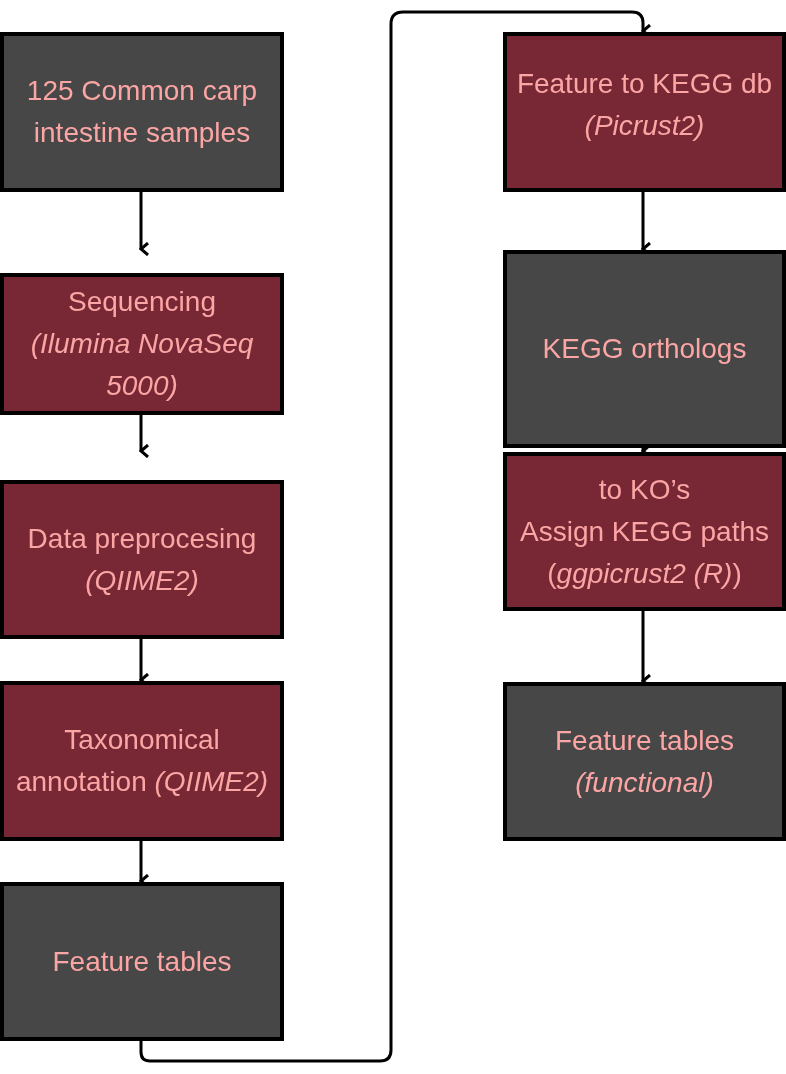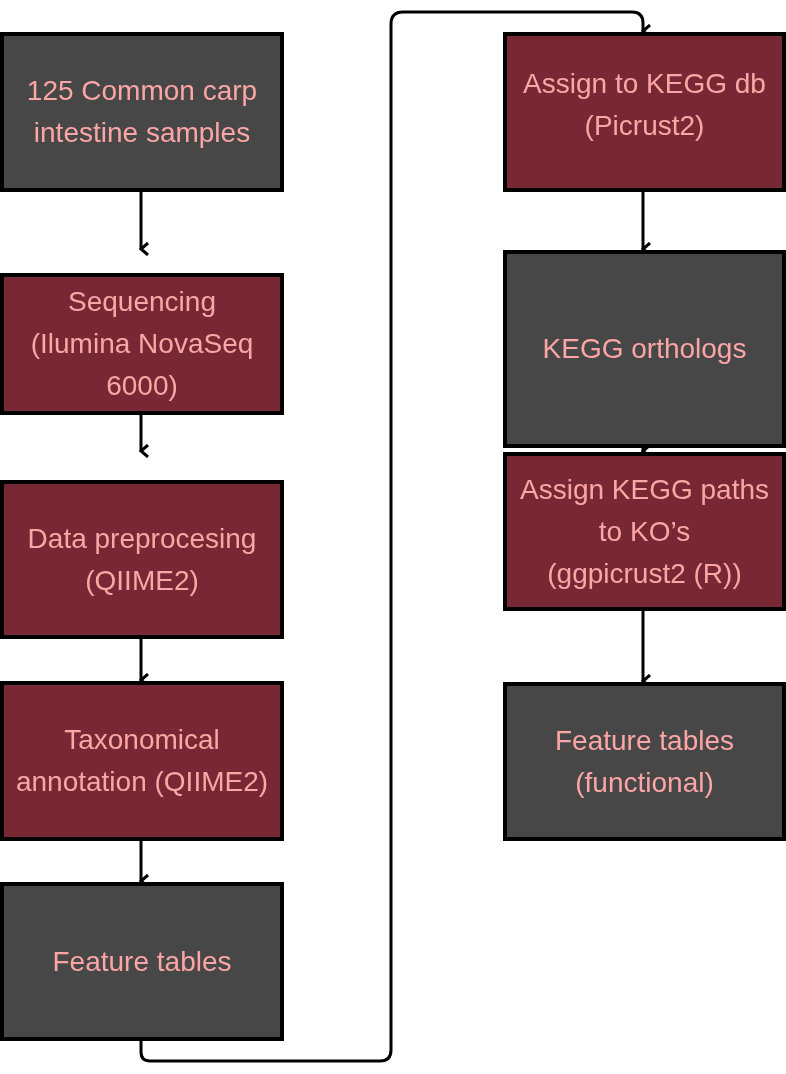--- a/index.html
+++ b/index.html
@@ -3,21 +3,21 @@
 <meta charset="utf-8">
 <style>
   html, body { margin: 0; padding: 0; background: #ffffff; }
   body { width: 786px; height: 1074px; position: relative; overflow: hidden;
          font-family: "Liberation Sans", sans-serif; }
   .box { position: absolute; box-sizing: border-box; border: 4px solid #000;
          display: flex; flex-direction: column; align-items: center; justify-content: center;
          text-align: center; color: #fca5a5; font-size: 28px; line-height: 42px; }
   .dark { background: #474747; }
   .red { background: #772834; }
-  .box .it { }
+  .box .it { font-style: italic; }
   .col-left { left: 0; width: 284px; }
   .col-right { left: 503px; width: 283px; }
   svg.connectors { position: absolute; left: 0; top: 0; }
 </style>
 </head>
 <body>
 
 <svg class="connectors" width="786" height="1074">
   <defs>
     <marker id="ah" markerWidth="14" markerHeight="12" refX="7" refY="10" orient="auto" markerUnits="userSpaceOnUse">
@@ -37,48 +37,48 @@
   <line x1="643" y1="610" x2="643" y2="681" stroke="#000" stroke-width="3" marker-end="url(#ah)"></line>
 </svg>
 
 <div class="box dark col-left" style="top:32px;height:160px;">
   <div>125 Common carp</div>
   <div>intestine samples</div>
 </div>
 
 <div class="box red col-left" style="top:250px;height:142px;line-height:42px;margin-top:23px;">
   <div>Sequencing</div>
-  <div class="it" style="padding:0 10px;">(Ilumina NovaSeq 6000)</div>
+  <div class="it" style="padding:0 10px;">(Ilumina NovaSeq 5000)</div>
 </div>
 
 <div class="box red col-left" style="top:452px;height:159px;margin-top:28px;">
   <div>Data preprocesing</div>
   <div class="it">(QIIME2)</div>
 </div>
 
 <div class="box red col-left" style="top:681px;height:160px;">
   <div>Taxonomical</div>
   <div><span style="white-space:pre;margin-top:31px;">annotation </span><span class="it">(QIIME2)</span></div>
 </div>
 
 <div class="box dark col-left" style="top:882px;height:159px;">
   <div>Feature tables</div>
 </div>
 
 <div class="box red col-right" style="top:32px;height:160px;padding-bottom:14px;">
-  <div>Assign to KEGG db</div>
+  <div>Feature to KEGG db</div>
   <div class="it">(Picrust2)</div>
 </div>
 
 <div class="box dark col-right" style="top:250px;height:198px;">
   <div>KEGG orthologs</div>
 </div>
 
 <div class="box red col-right" style="top:452px;height:159px;">
+  <div>to KO’s</div>
   <div>Assign KEGG paths</div>
-  <div>to KO’s</div>
   <div><span>(</span><span class="it">ggpicrust2 (R)</span><span>)</span></div>
 </div>
 
 <div class="box dark col-right" style="top:682px;height:159px;">
   <div>Feature tables</div>
   <div class="it">(functional)</div>
 </div>
 
 </body></html>

